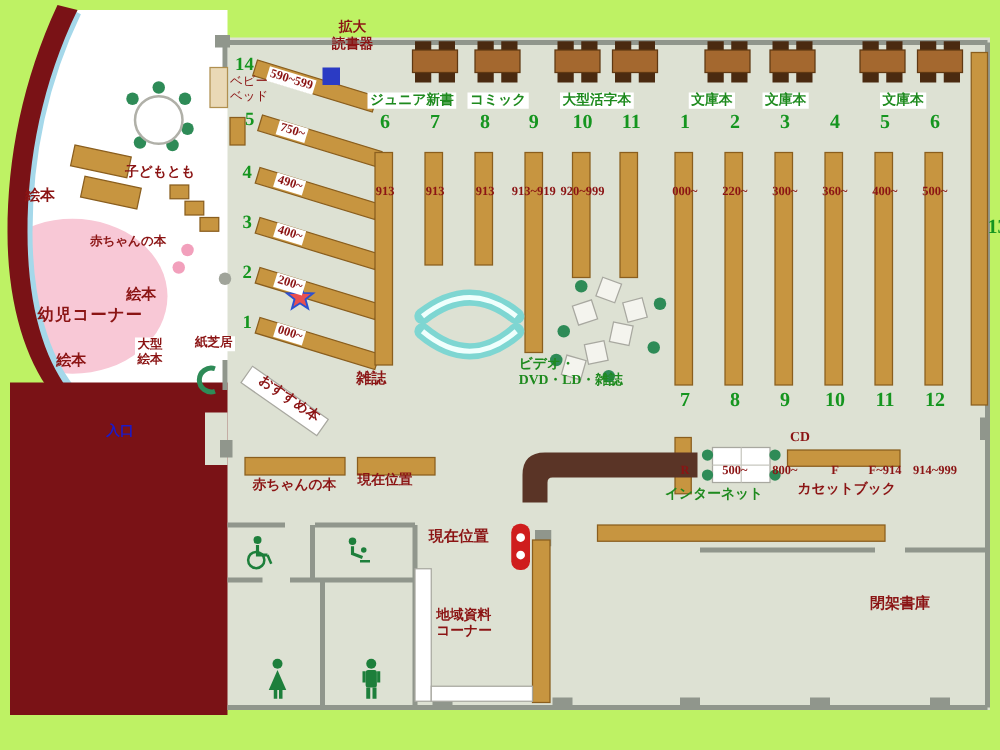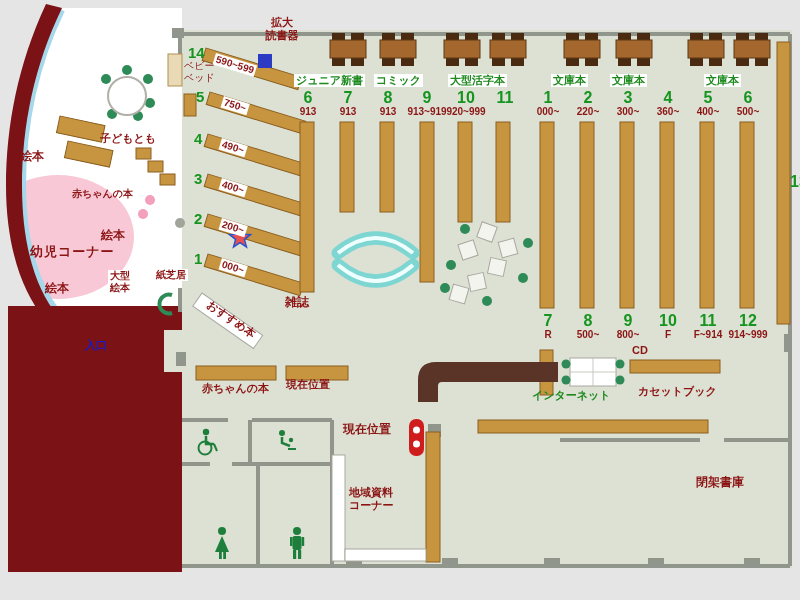--- a/index.html
+++ b/index.html
@@ -1,28 +1,28 @@
 <!DOCTYPE html>
 <html><head>
 <meta charset="utf-8">
 <style>
   html,body{margin:0;padding:0;background:#fff;}
-  .stage{position:relative;width:800px;height:600px;background:#e5e5e5;overflow:hidden;
-         font-family:Liberation Sans, sans-serif;}
+  .stage{position:relative;width:800px;height:600px;background:#bef264;overflow:hidden;
+         font-family:Liberation Serif, serif;}
   .stage svg{position:absolute;left:0;top:0;}
   .lbl{position:absolute;white-space:nowrap;line-height:1.2;}
   .red{color:#8b1414;} .green{color:#1e8a1e;} .blue{color:#1a1acc;}
   .b{font-weight:bold;}
   .bgw{background:#ffffff;padding:0 2px;}
   .s10{font-size:10px;} .s11{font-size:11px;} .s12{font-size:12px;}
   .s13{font-size:13px;} .s16{font-size:16px;}
   .ctr{text-align:center;}
   .snum{position:absolute;width:44px;text-align:center;line-height:1.05;}
   .snum .n{font-size:16px;font-weight:bold;color:#15951f;}
-  .snum .r{font-size:10px;font-weight:bold;color:#8b1414;}
+  .snum .r{font-size:10px;font-weight:bold;color:#8b1414;margin-top:42px;}
   .rot17{transform:rotate(17deg);transform-origin:0 0;}
   .rot35{transform:rotate(35deg);transform-origin:0 0;}
   .dn{position:absolute;font-size:15px;font-weight:bold;color:#15951f;white-space:nowrap;}
 </style>
 </head>
 <body>
 
 <div class="stage">
 
 <svg width="800" height="600" viewBox="0 0 800 600">
@@ -334,20 +334,24 @@
 <div class="lbl red b s12" style="left:45px;top:281px">絵本</div>
 <div class="lbl red b s13" style="left:30px;top:244px;letter-spacing:1px">幼児コーナー</div>
 <div class="lbl red b s10 bgw ctr" style="left:108px;top:270px">
   <div>大型</div>
   <div>絵本</div>
 </div>
 <div class="lbl red b s10 bgw" style="left:154px;top:269px">紙芝居</div>
 
 <div class="lbl red b s12" style="left:285px;top:295px">雑誌</div>
 <div class="lbl red b s11 rot35" style="left:212px;top:298px">おすすめ本</div>
+<div class="lbl green b s11" style="left:415px;top:285px">
+  <div>ビデオ・</div>
+  <div>DVD・LD・雑誌</div>
+</div>
 <div class="lbl blue b" style="left:85px;top:339px;font-size:11px">入口</div>
 <div class="lbl red b s11" style="left:202px;top:382px">赤ちゃんの本</div>
 <div class="lbl red b s11" style="left:286px;top:378px">現在位置</div>
 <div class="lbl red b s12" style="left:343px;top:422px">現在位置</div>
 <div class="lbl red b s11" style="left:349px;top:486px">
   <div>地域資料</div>
   <div>コーナー</div>
 </div>
 <div class="lbl red b s11" style="left:632px;top:344px">CD</div>
 <div class="lbl green b s11" style="left:532px;top:389px">インターネット</div>

